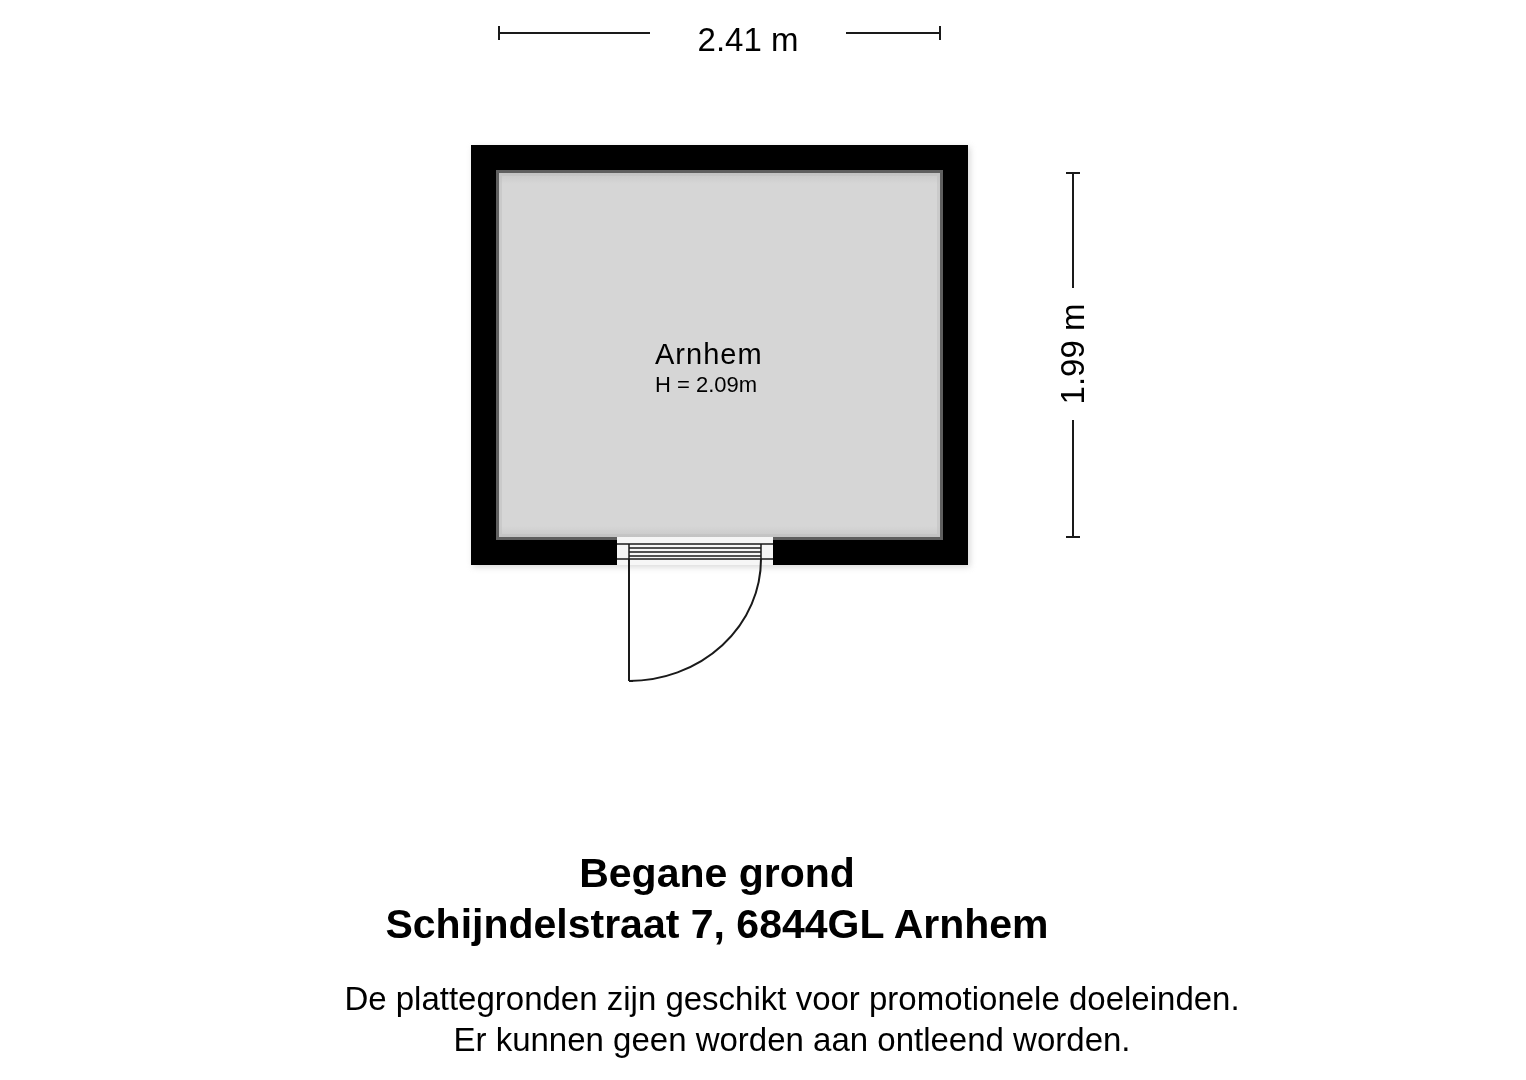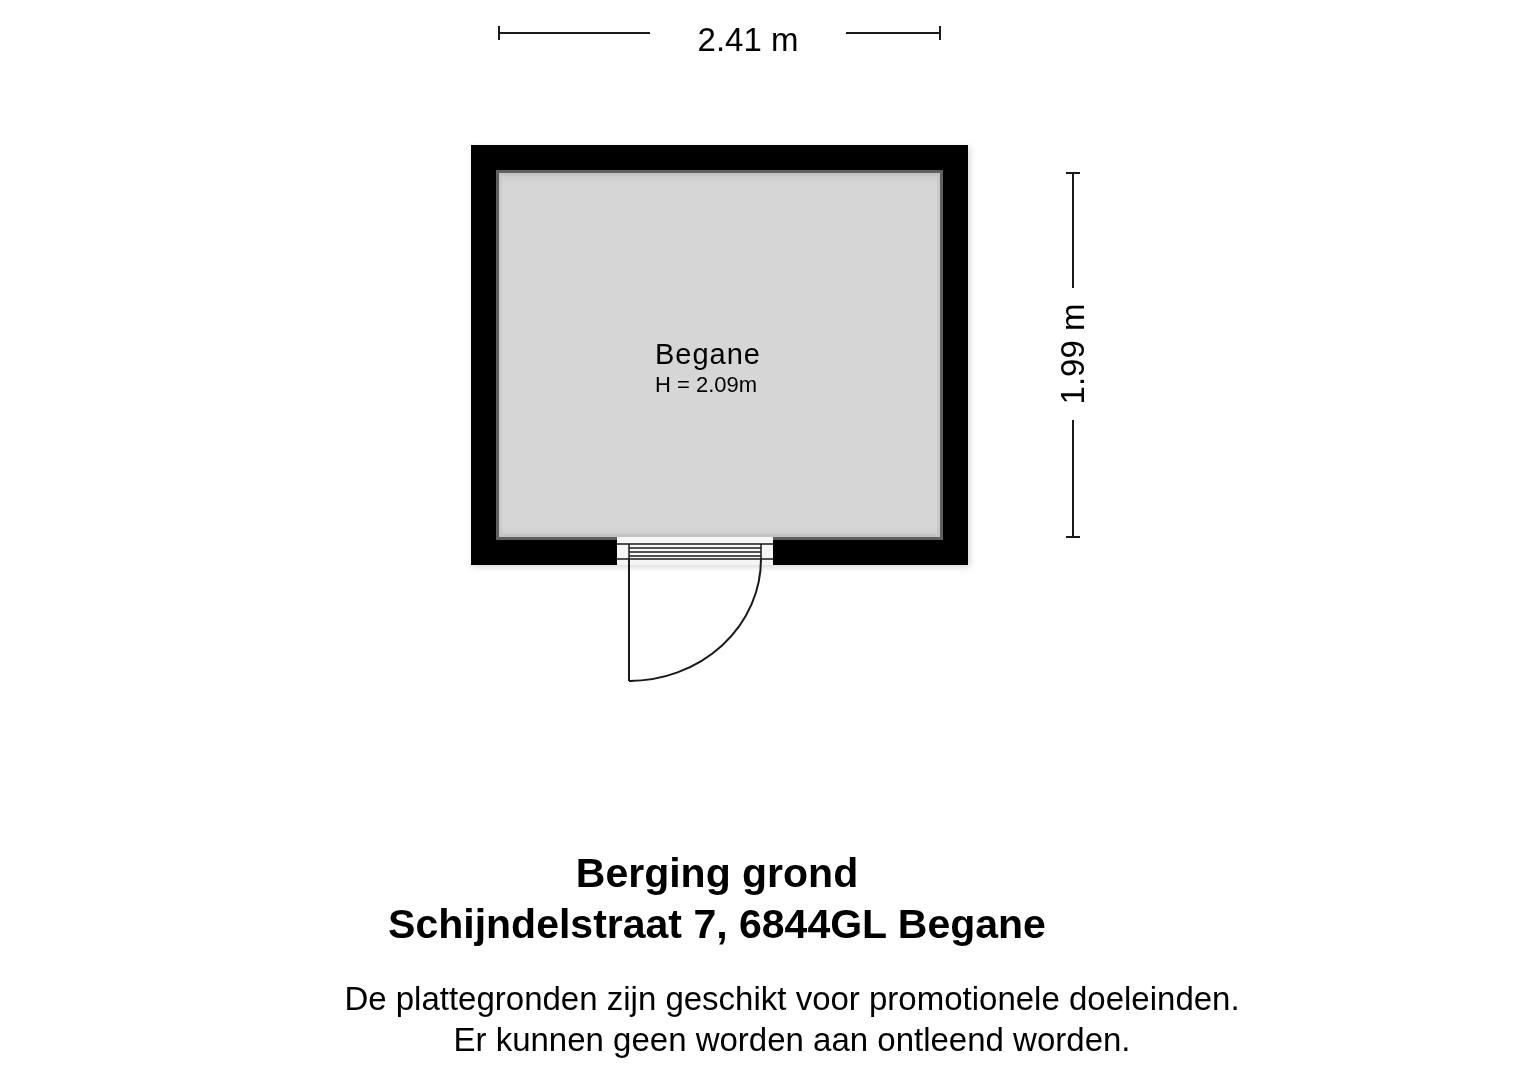--- a/index.html
+++ b/index.html
@@ -69,19 +69,19 @@
       <line x1="629" y1="559" x2="629" y2="681"></line>
       <line x1="629" y1="681" x2="633" y2="681"></line>
       <path d="M 629 681 A 132 122 0 0 0 761 559"></path>
     </g>
   </g>
 </svg>
 
 <div class="dim-top-label">2.41 m</div>
 <div class="dim-right-label">1.99 m</div>
 
-<div class="room-label">Begane</div>
+<div class="room-label">Arnhem</div>
 <div class="room-height">H = 2.09m</div>
 
-<div class="title" style="top:849px">Berging grond</div>
-<div class="title" style="top:900px">Schijndelstraat 7, 6844GL Begane</div>
+<div class="title" style="top:849px">Begane grond</div>
+<div class="title" style="top:900px">Schijndelstraat 7, 6844GL Arnhem</div>
 <div class="disclaimer" style="top:979px">De plattegronden zijn geschikt voor promotionele doeleinden.</div>
 <div class="disclaimer" style="top:1020px">Er kunnen geen worden aan ontleend worden.</div>
 
 </body></html>

